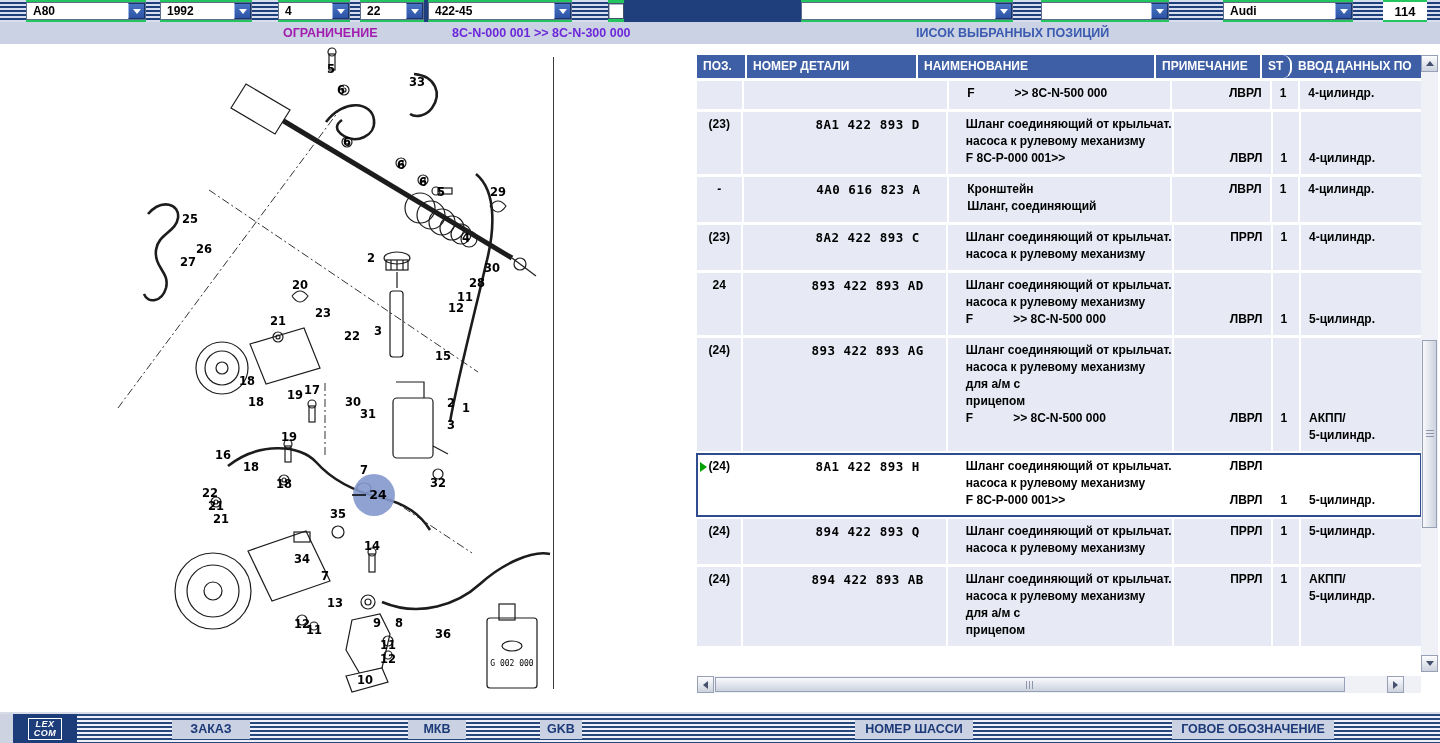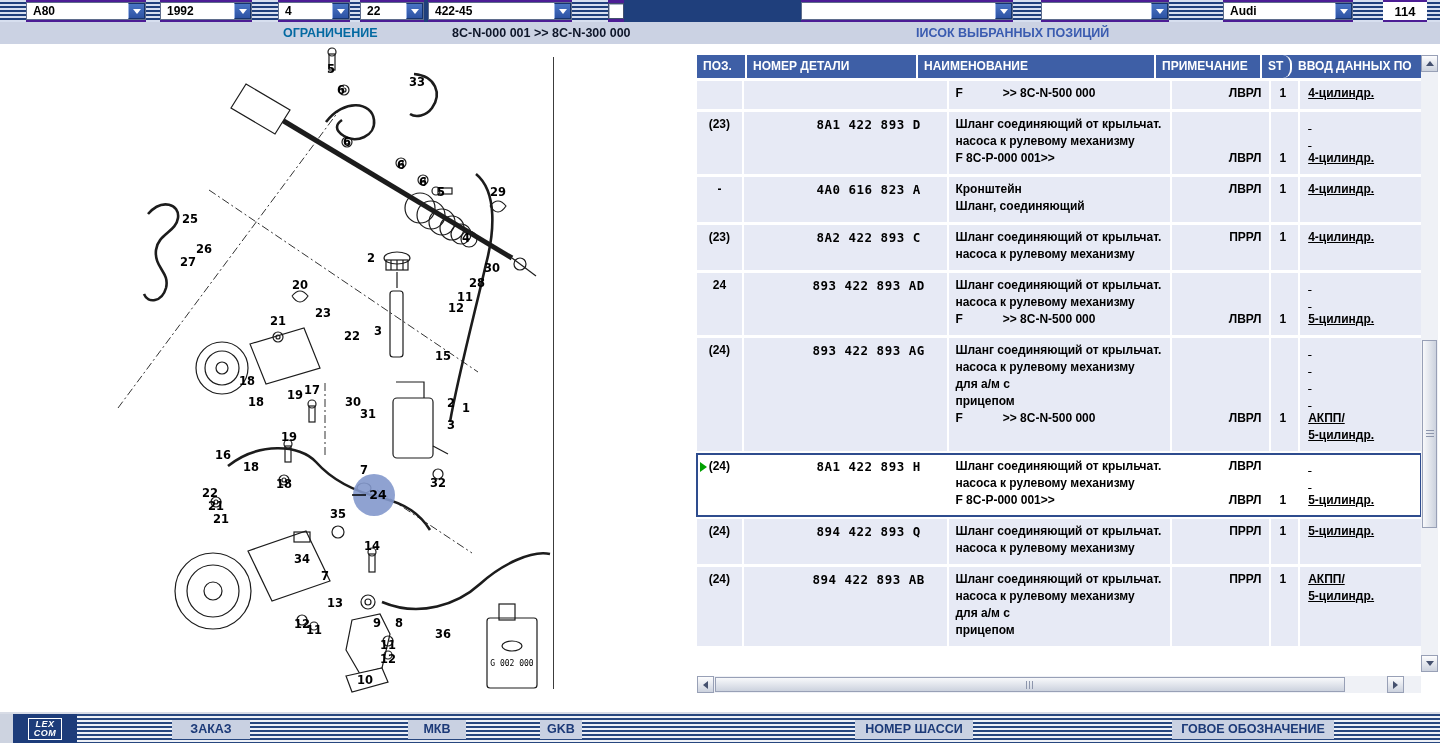--- a/index.html
+++ b/index.html
@@ -1,38 +1,38 @@
 <!DOCTYPE html>
 <html><head>
 <meta charset="utf-8">
 <style>
   html,body{margin:0;padding:0;background:#fff;}
   .app{position:relative;width:1440px;height:743px;overflow:hidden;background:#fff;
        font-family:"Liberation Sans",sans-serif;}
 
   
-  .topbar{position:absolute;left:0;top:0;width:1440px;height:22px;background:#4c1d95;
+  .topbar{position:absolute;left:0;top:0;width:1440px;height:22px;background:#22c55e;
           display:flex;align-items:center;}
   .stripe{height:100%;background:repeating-linear-gradient(180deg,#d7dfef 0 2px,#1f3f7c 2px 4px);}
   .navyfill{height:100%;background:#1f3f7c;}
   .dd{display:flex;height:18px;background:#fff;border:1px solid #5f6d8c;align-items:center;box-sizing:border-box;}
   .dd-val{flex:1;font-size:12px;font-weight:bold;color:#000;padding-left:6px;white-space:nowrap;overflow:hidden;}
   .dd-btn{width:17px;height:16px;background:linear-gradient(180deg,#4a74c4,#2d53a4);
           border:1px solid #16336b;border-left-color:#9db4e4;box-sizing:border-box;
           display:flex;align-items:center;justify-content:center;}
   .caret{width:0;height:0;border-left:4px solid transparent;border-right:4px solid transparent;border-top:5px solid #fff;}
   .chk{width:14px;height:14px;background:#fff;border:1px solid #42506e;box-shadow:inset 1px 1px 0 #aab4c8;}
   .pagenum{height:18px;background:#fff;font-size:13px;font-weight:bold;color:#000;
            display:flex;align-items:center;justify-content:center;}
 
   
   .subbar{position:absolute;left:0;top:22px;width:1440px;height:22px;background:#cbd2e3;}
   .subbar span{position:absolute;top:4px;font-size:12.5px;font-weight:bold;white-space:nowrap;}
-  .sub-restrict{left:283px;color:#0369a1;}
-  .sub-range{left:452px;color:#0f172a;}
+  .sub-restrict{left:283px;color:#a21caf;}
+  .sub-range{left:452px;color:#6d28d9;}
   .sub-positions{left:916px;color:#3a5bb0;}
 
   
   .main{position:absolute;left:0;top:44px;width:1440px;height:668px;background:#fff;}
   .vdivider{position:absolute;left:553px;top:13px;width:1px;height:632px;background:#3c3c3c;}
 
   
   .diagram{position:absolute;left:0;top:2px;width:553px;height:650px;}
   svg{display:block;}
   .art{stroke:#1c1c1c;fill:none;stroke-width:1.2px;}
@@ -56,24 +56,24 @@
   .trow{display:flex;background:#e7eaf5;margin-bottom:3px;position:relative;}
   .trow.sel{background:#fff;outline:2px solid #2e4c8e;outline-offset:-1px;}
   .marker{position:absolute;left:3px;top:8px;width:0;height:0;
           border-left:7px solid #00a000;border-top:5px solid transparent;border-bottom:5px solid transparent;}
   .cell{box-sizing:border-box;border-right:2px solid #fff;padding-top:4px;padding-bottom:7px;}
   .cell:last-child{border-right:none;}
   .lnr{height:17px;line-height:17px;font-size:12px;font-weight:bold;color:#000;white-space:pre;overflow:visible;}
   .c0{width:50px;text-align:center;}
   .c1{width:171px;text-align:center;font-family:"DejaVu Sans Mono",monospace;letter-spacing:.5px;margin-left:46px;}
   .c1 .lnr{font-family:"DejaVu Sans Mono",monospace;font-size:12.5px;}
-  .c2{width:238px;padding-left:6px;}
+  .c2{width:238px;padding-left:18px;}
   .c3{width:106px;text-align:right;padding-right:8px;}
   .c4{width:30px;padding-left:8px;}
-  .c5{width:129px;padding-left:8px;text-decoration:underline;}
+  .c5{width:129px;padding-left:8px;}
 
   
   .vscroll{position:absolute;left:1421px;top:11px;width:17px;height:617px;background:#eff1f6;}
   .hscroll{position:absolute;left:697px;top:632px;width:724px;height:17px;background:#eff1f6;}
   .sbtn{position:absolute;width:17px;height:17px;box-sizing:border-box;border:1px solid #98a0b6;
         background:linear-gradient(180deg,#fdfdfe,#ccd2de);display:flex;align-items:center;justify-content:center;}
   .tri-up{width:0;height:0;border-left:4px solid transparent;border-right:4px solid transparent;border-bottom:5px solid #44506e;}
   .tri-down{width:0;height:0;border-left:4px solid transparent;border-right:4px solid transparent;border-top:5px solid #44506e;}
   .tri-left{width:0;height:0;border-top:4px solid transparent;border-bottom:4px solid transparent;border-right:5px solid #44506e;}
   .tri-right{width:0;height:0;border-top:4px solid transparent;border-bottom:4px solid transparent;border-left:5px solid #44506e;}

